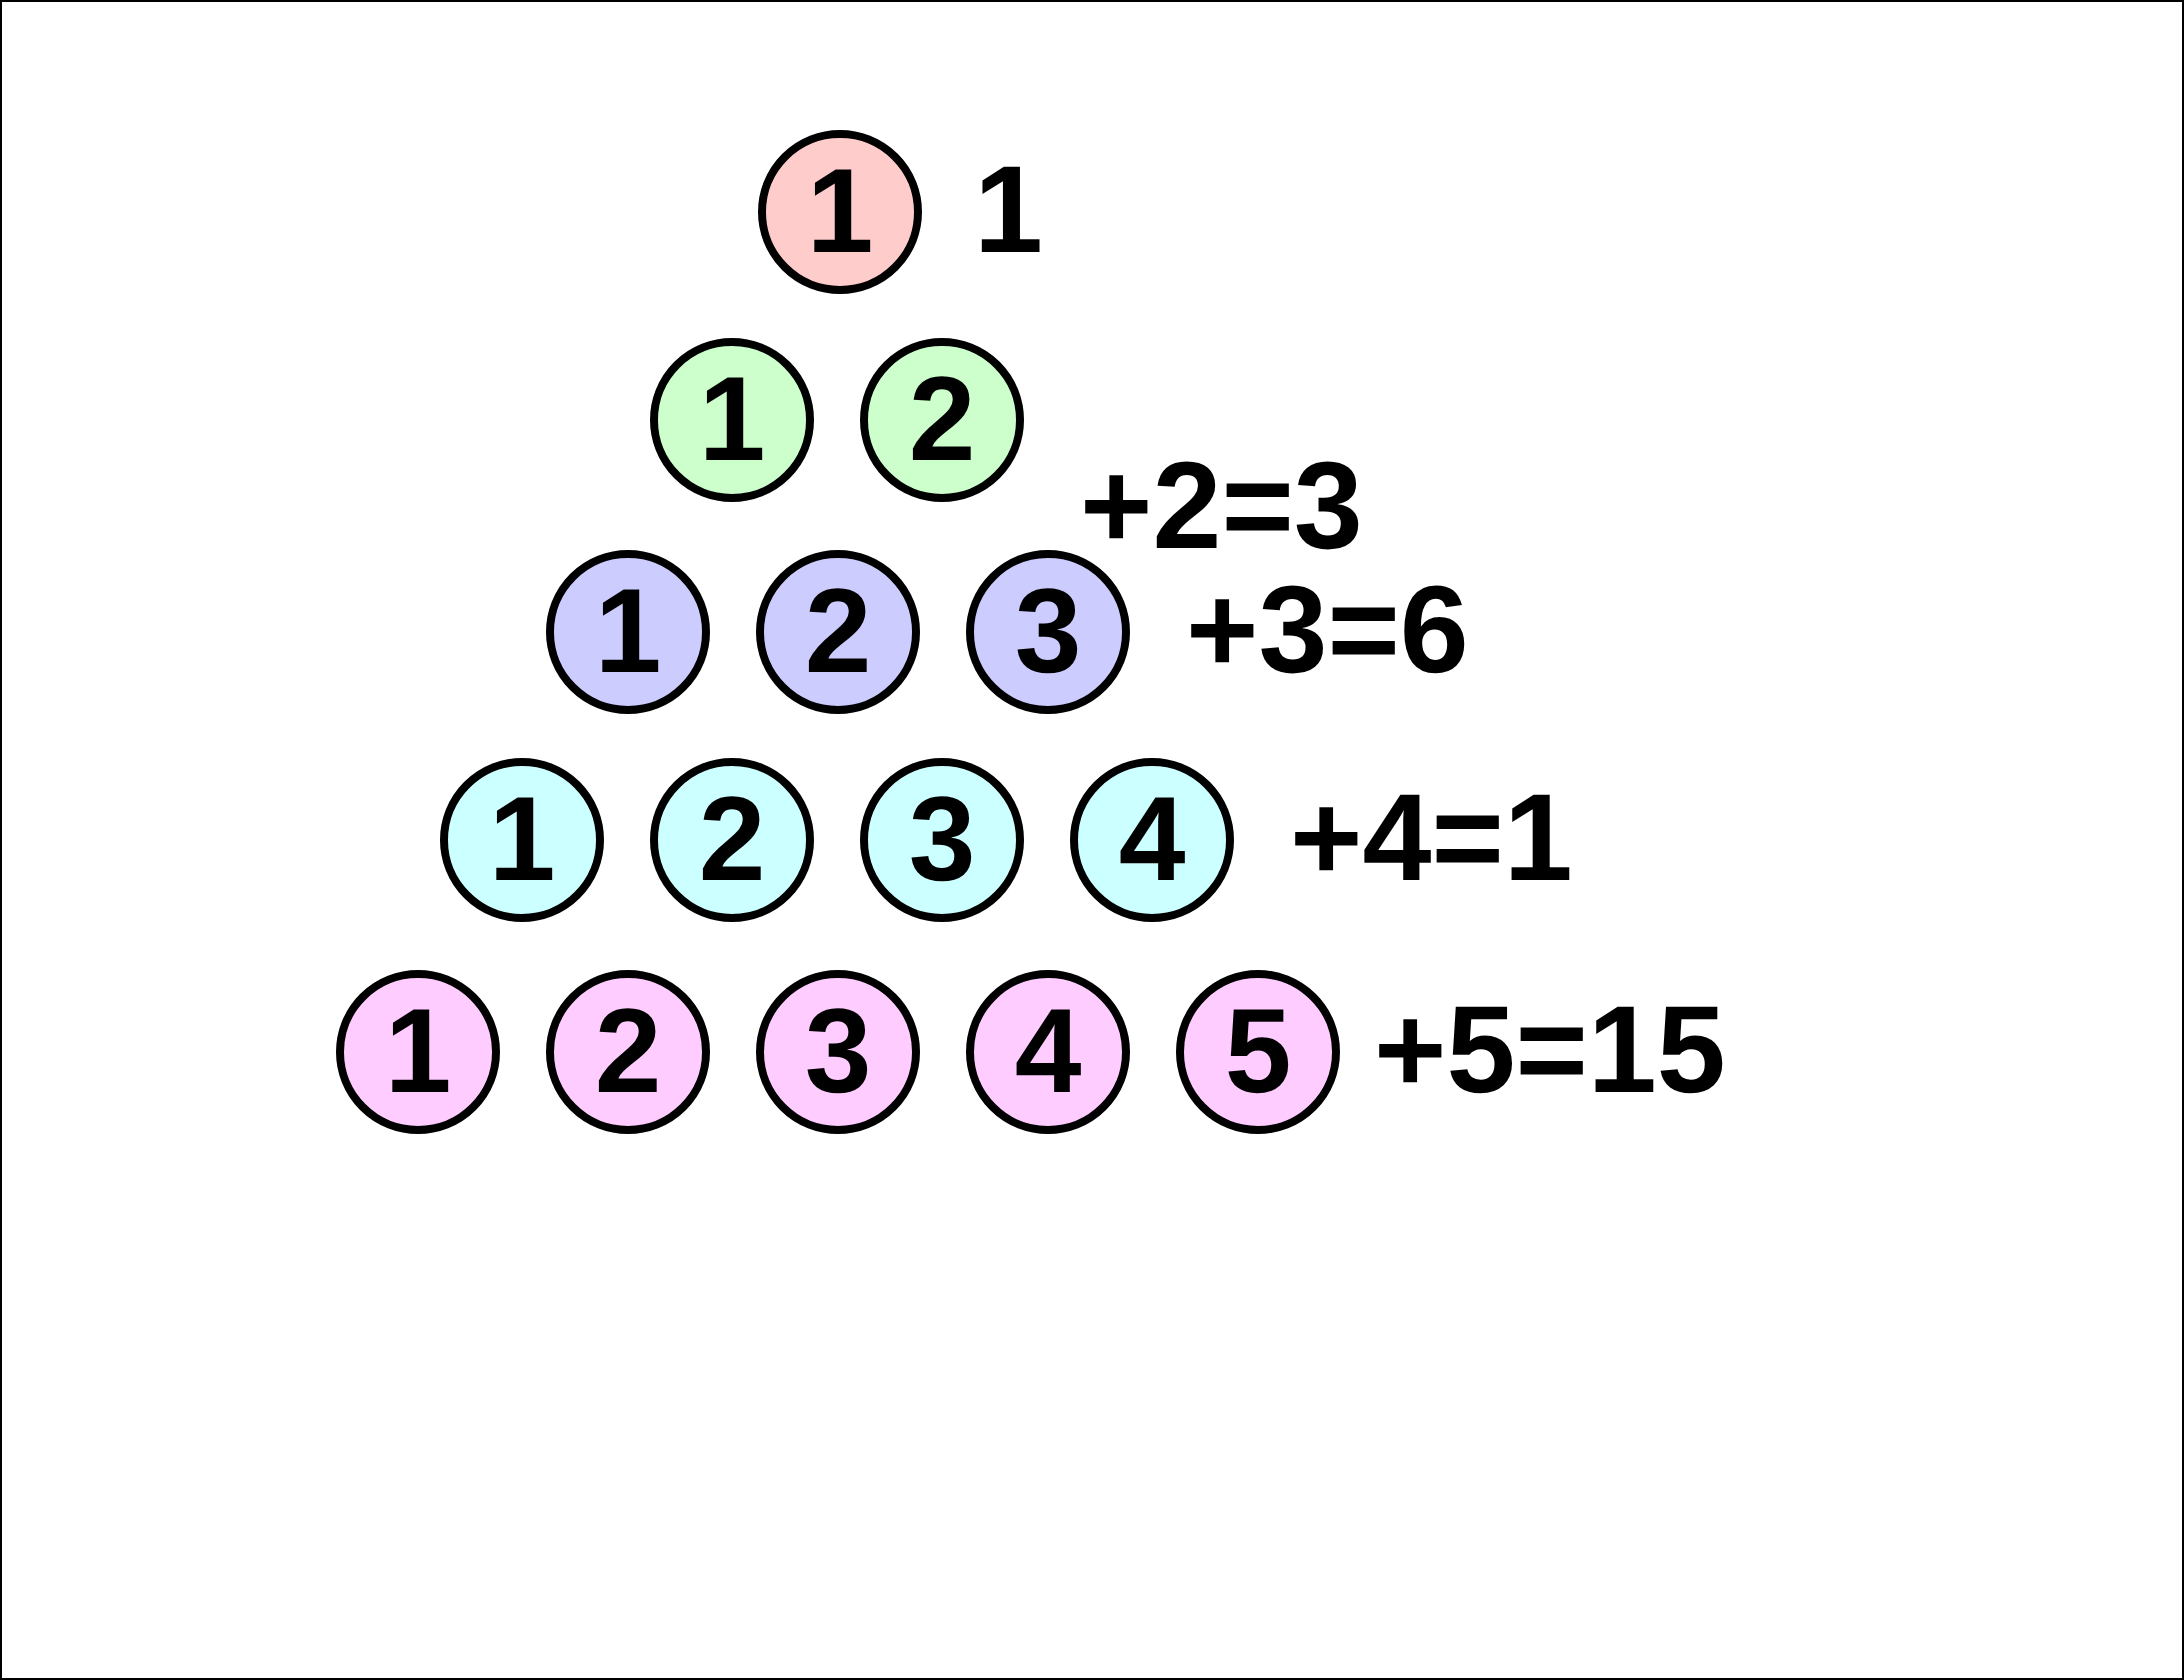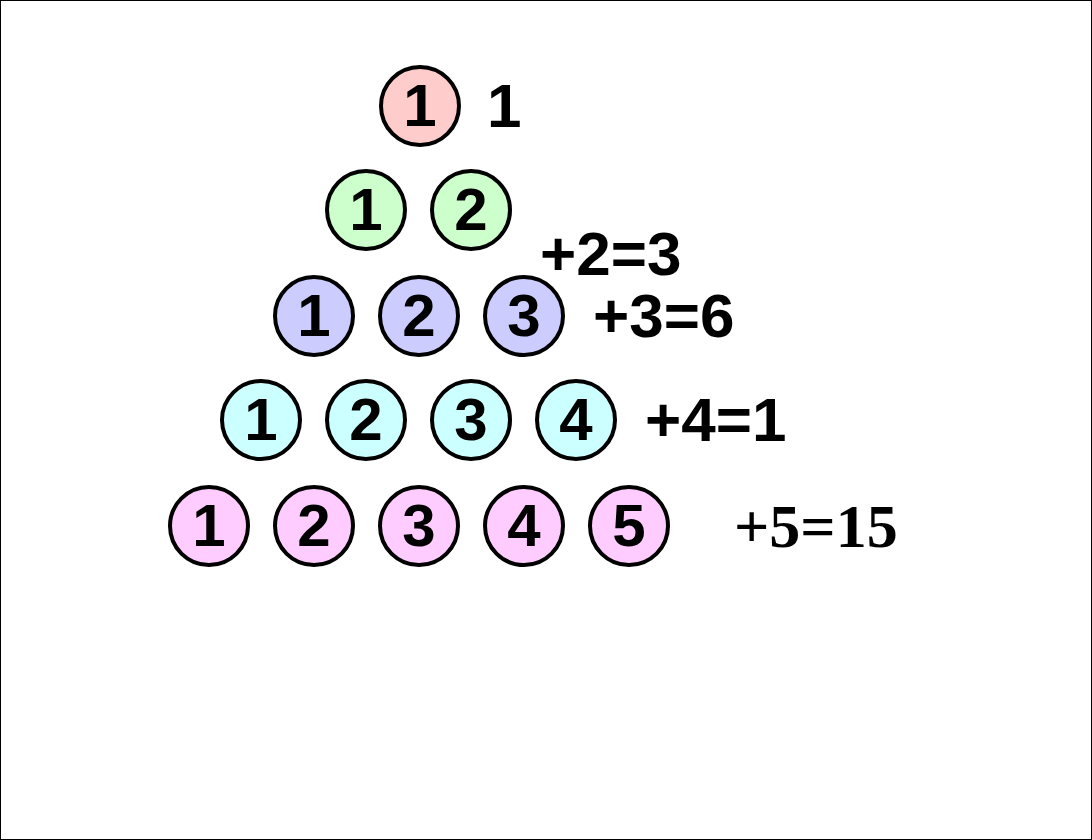--- a/index.html
+++ b/index.html
@@ -25,14 +25,14 @@
     <div class="ball" style="left: 219px; top: 378px; background: rgb(204, 255, 255);">1</div>
     <div class="ball" style="left: 324px; top: 378px; background: rgb(204, 255, 255);">2</div>
     <div class="ball" style="left: 429px; top: 378px; background: rgb(204, 255, 255);">3</div>
     <div class="ball" style="left: 534px; top: 378px; background: rgb(204, 255, 255);">4</div>
     <div class="sum" style="left: 644px; top: 388px;">+4=1</div>
     <div class="ball" style="left: 167px; top: 484px; background: rgb(255, 204, 255);">1</div>
     <div class="ball" style="left: 272px; top: 484px; background: rgb(255, 204, 255);">2</div>
     <div class="ball" style="left: 377px; top: 484px; background: rgb(255, 204, 255);">3</div>
     <div class="ball" style="left: 482px; top: 484px; background: rgb(255, 204, 255);">4</div>
     <div class="ball" style="left: 587px; top: 484px; background: rgb(255, 204, 255);">5</div>
-    <div class="sum" style="left: 733px; top: 494px; font-family: Liberation Serif, serif;">+5=15</div>
+    <div class="sum" style="left: 686px; top: 494px;">+5=15</div>
   </div>
 
 </body></html>

